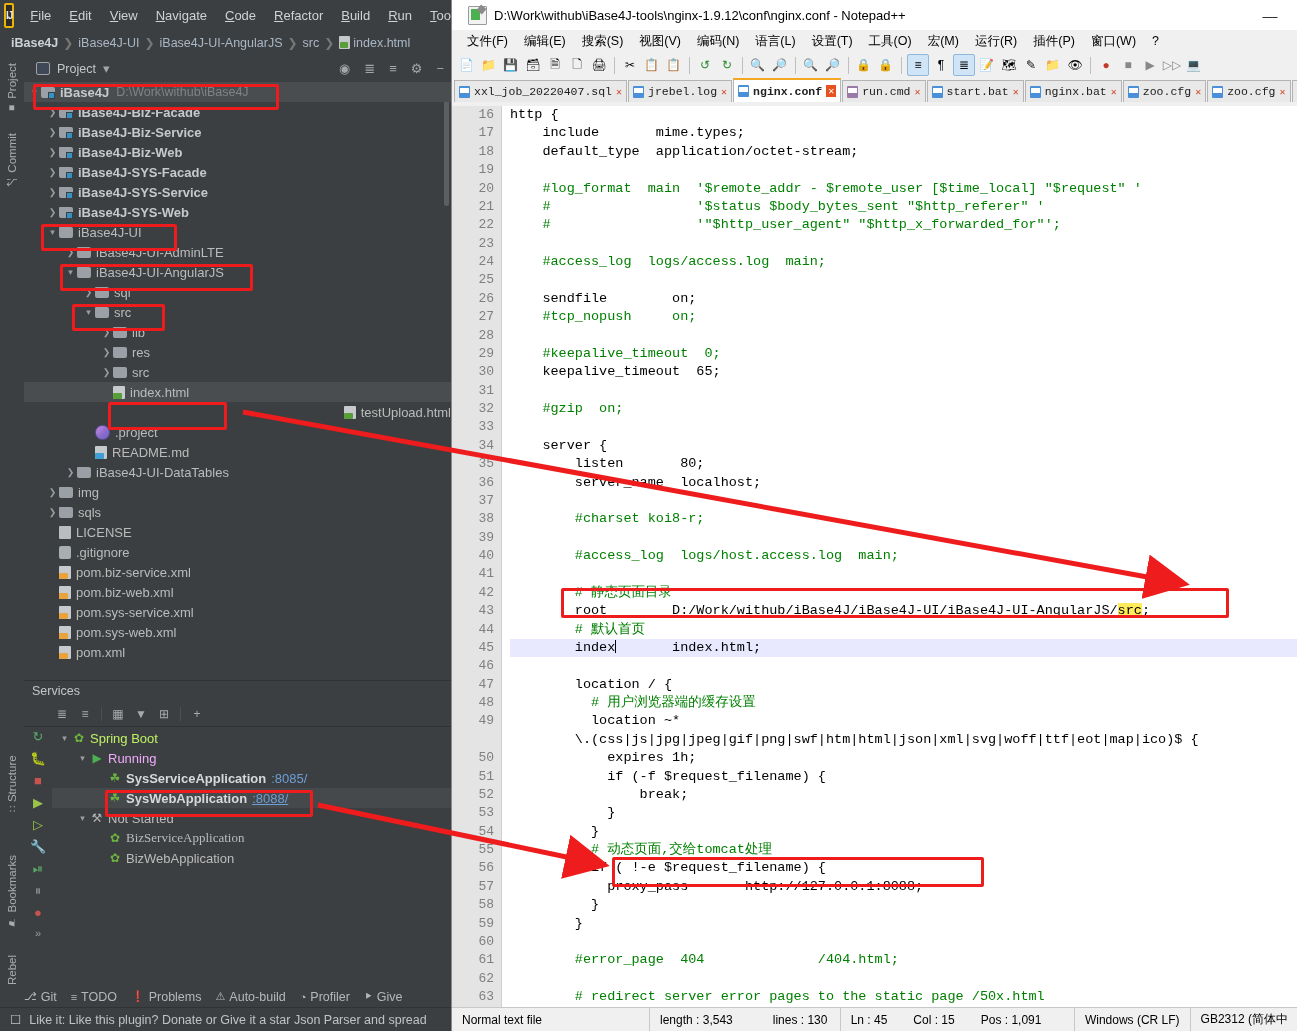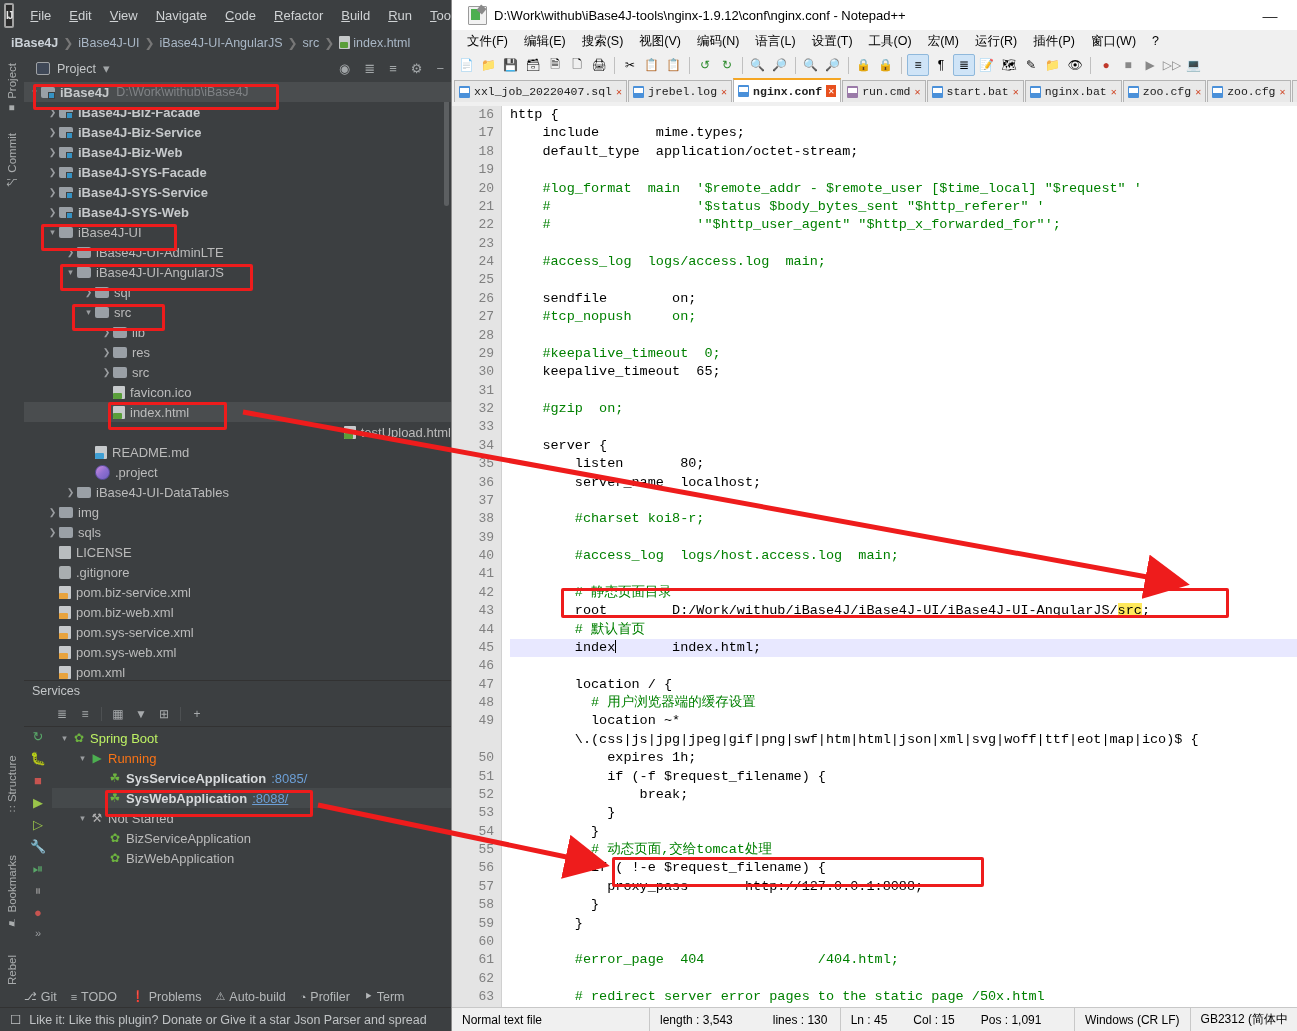--- a/index.html
+++ b/index.html
@@ -11,21 +11,21 @@
   
   #idea{
     position:absolute;left:0;top:0;width:451px;height:1031px;
     background:#3c3f41;color:#bbbbbb;overflow:hidden;
   }
   #idea-menubar{
     height:31px;background:#3c3f41;display:flex;align-items:center;
     padding-left:4px;font-size:13px;color:#cfd2d4;
   }
   .ij-logo{
-    width:21px;height:21px;border:2px solid #a3a3a3;border-radius:2px;
+    width:21px;height:21px;border:2px solid #eab308;border-radius:2px;
     display:flex;align-items:center;justify-content:center;
     font-size:10px;font-weight:bold;color:#e8e8e8;margin-right:7px;
     background:#2b2b2b;letter-spacing:-1px;
   }
   .ij-menu{padding:2px 9px;white-space:nowrap;}
   .ij-menu u{text-decoration:underline;}
   #idea-breadcrumb{
     height:24px;background:#3c3f41;display:flex;align-items:center;
     padding-left:8px;font-size:12.5px;color:#a9b7c6;
   }
@@ -409,44 +409,39 @@
         <div class="trow" style="padding-left: 76px;">
           <span class="arrow">❯</span>
           <span class="folder"></span>
           <span class="tlabel plain">res</span>
         </div>
         <div class="trow" style="padding-left: 76px;">
           <span class="arrow">❯</span>
           <span class="folder"></span>
           <span class="tlabel plain">src</span>
         </div>
-        <div class="trow" style="padding-left: 76px;">
-          <span class="arrow"></span>
-          <span class="fico html"></span>
-          <span class="tlabel plain">favicon.ico</span>
-        </div>
         <div class="trow sel" style="padding-left: 76px;">
           <span class="arrow"></span>
           <span class="fico html"></span>
           <span class="tlabel plain">index.html</span>
         </div>
         <div class="trow" style="padding-left: 76px; justify-content: flex-end;">
           <span class="arrow"></span>
           <span class="fico html"></span>
           <span class="tlabel plain">testUpload.html</span>
         </div>
         <div class="trow" style="padding-left: 58px;">
           <span class="arrow"></span>
+          <span class="circ"></span>
+          <span class="tlabel plain">.project</span>
+        </div>
+        <div class="trow" style="padding-left: 58px;">
+          <span class="arrow"></span>
           <span class="fico md"></span>
           <span class="tlabel plain">README.md</span>
-        </div>
-        <div class="trow" style="padding-left: 58px;">
-          <span class="arrow"></span>
-          <span class="circ"></span>
-          <span class="tlabel plain">.project</span>
         </div>
         <div class="trow" style="padding-left: 40px;">
           <span class="arrow">❯</span>
           <span class="folder"></span>
           <span class="tlabel plain">iBase4J-UI-DataTables</span>
         </div>
         <div class="trow" style="padding-left: 22px;">
           <span class="arrow">❯</span>
           <span class="folder"></span>
           <span class="tlabel plain">img</span>
@@ -520,21 +515,21 @@
     </div>
     <div id="svc-tree">
         <div class="srow" style="padding-left: 6px;">
           <span class="arrow">▾</span>
           <span style="display: inline-block; width: 16px; text-align: center; font-size: 12px; flex: 0 0 16px; margin-right: 3px; color: rgb(109, 179, 63);">✿</span>
           <span style="font-weight: normal; color: #bef264;">Spring Boot</span>
         </div>
         <div class="srow" style="padding-left: 24px;">
           <span class="arrow">▾</span>
           <span style="display: inline-block; width: 16px; text-align: center; font-size: 12px; flex: 0 0 16px; margin-right: 3px; color: rgb(76, 175, 80);">▶</span>
-          <span style="font-weight: normal; color: #f97316;">Running</span>
+          <span style="font-weight: normal; color: #f0abfc;">Running</span>
         </div>
         <div class="srow" style="padding-left: 42px;">
           <span class="arrow"></span>
           <span style="display: inline-block; width: 16px; text-align: center; font-size: 12px; flex: 0 0 16px; margin-right: 3px; color: rgb(109, 179, 63);">☘</span>
           <span style="font-weight: bold; color: rgb(214, 217, 219);">SysServiceApplication</span>
           <span class="port" style="margin-left: 5px;">:8085/</span>
         </div>
         <div class="srow sel" style="padding-left: 42px;">
           <span class="arrow"></span>
           <span style="display: inline-block; width: 16px; text-align: center; font-size: 12px; flex: 0 0 16px; margin-right: 3px; color: rgb(109, 179, 63);">☘</span>
@@ -542,21 +537,21 @@
           <span class="port ul" style="margin-left: 5px;">:8088/</span>
         </div>
         <div class="srow" style="padding-left: 24px;">
           <span class="arrow">▾</span>
           <span style="display: inline-block; width: 16px; text-align: center; font-size: 12px; flex: 0 0 16px; margin-right: 3px; color: rgb(176, 176, 176);">⚒</span>
           <span style="font-weight: normal; color: rgb(187, 187, 187);">Not Started</span>
         </div>
         <div class="srow" style="padding-left: 42px;">
           <span class="arrow"></span>
           <span style="display: inline-block; width: 16px; text-align: center; font-size: 12px; flex: 0 0 16px; margin-right: 3px; color: rgb(109, 179, 63);">✿</span>
-          <span style="font-weight: normal; color: rgb(187, 187, 187);">BizServiceApplication</span>
+          <span style="font-weight: normal; color: rgb(187, 187, 187); font-family: Liberation Serif, serif;">BizServiceApplication</span>
         </div>
         <div class="srow" style="padding-left: 42px;">
           <span class="arrow"></span>
           <span style="display: inline-block; width: 16px; text-align: center; font-size: 12px; flex: 0 0 16px; margin-right: 3px; color: rgb(109, 179, 63);">✿</span>
           <span style="font-weight: normal; color: rgb(187, 187, 187);">BizWebApplication</span>
         </div>
       </div>
   </div>
 
   <div id="ij-status">
@@ -575,21 +570,21 @@
       <span class="sitem">
         <span style="font-size: 11px;">⚠</span>
         <span>Auto-build</span>
       </span>
       <span class="sitem">
         <span style="font-size: 11px;">◔</span>
         <span>Profiler</span>
       </span>
       <span class="sitem">
         <span style="font-size: 11px;">⯈</span>
-        <span>Term</span>
+        <span>Give</span>
       </span>
     </div>
   <div id="ij-notify">
     <span>☐</span>
     <span>Like it: Like this plugin? Donate or Give it a star  Json Parser and spread</span>
   </div>
 </div>
 
 <div id="npp">
 

